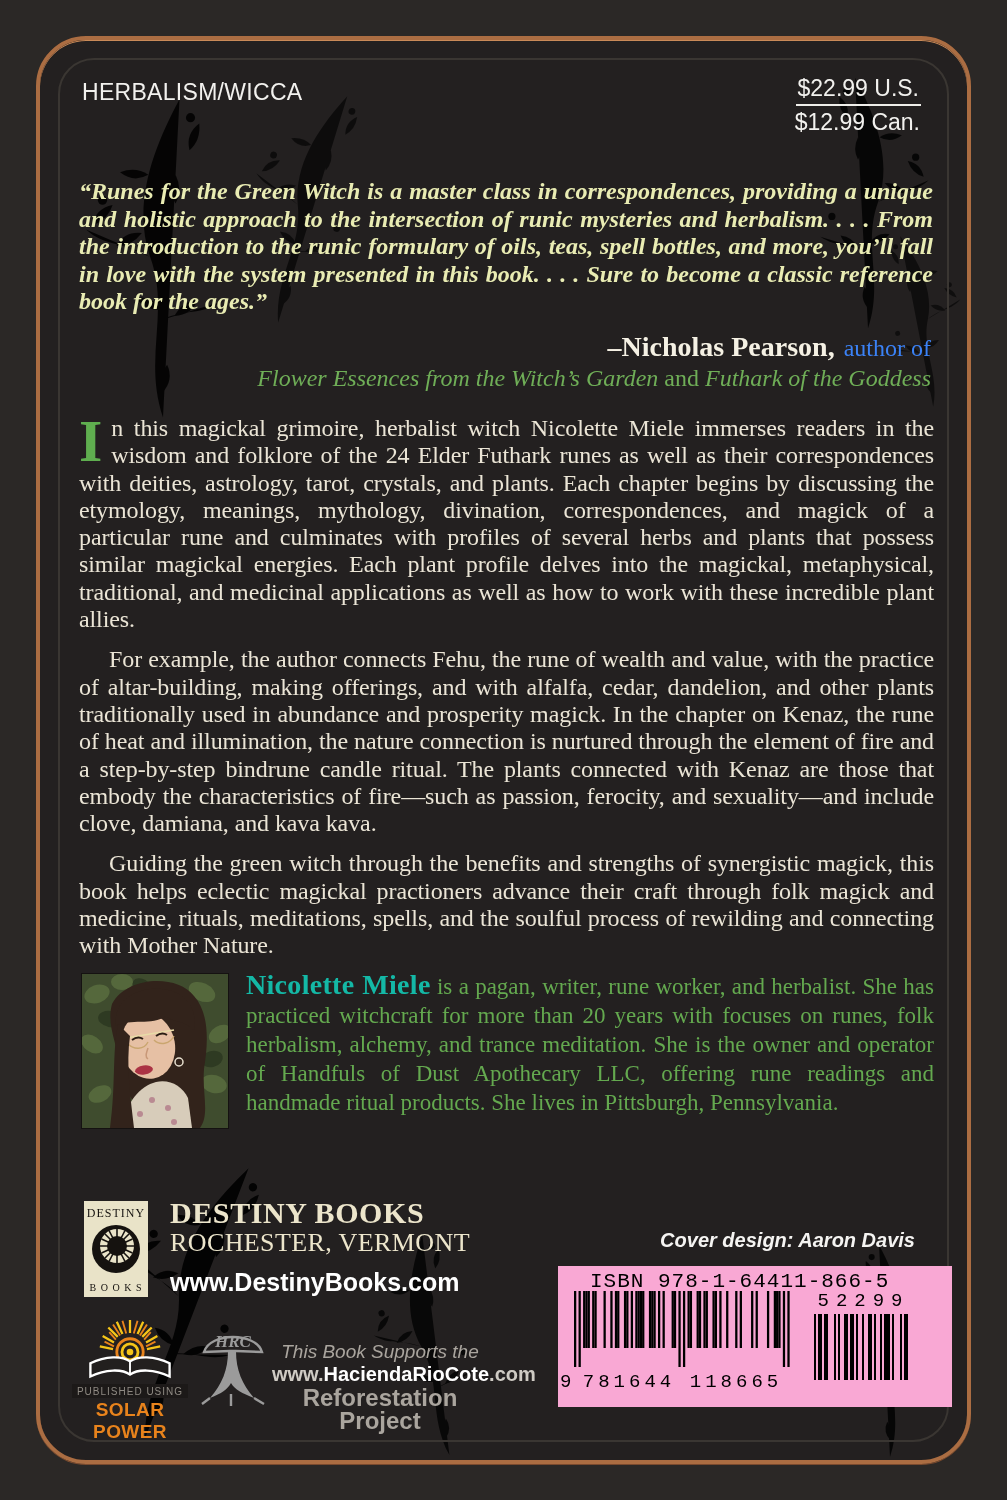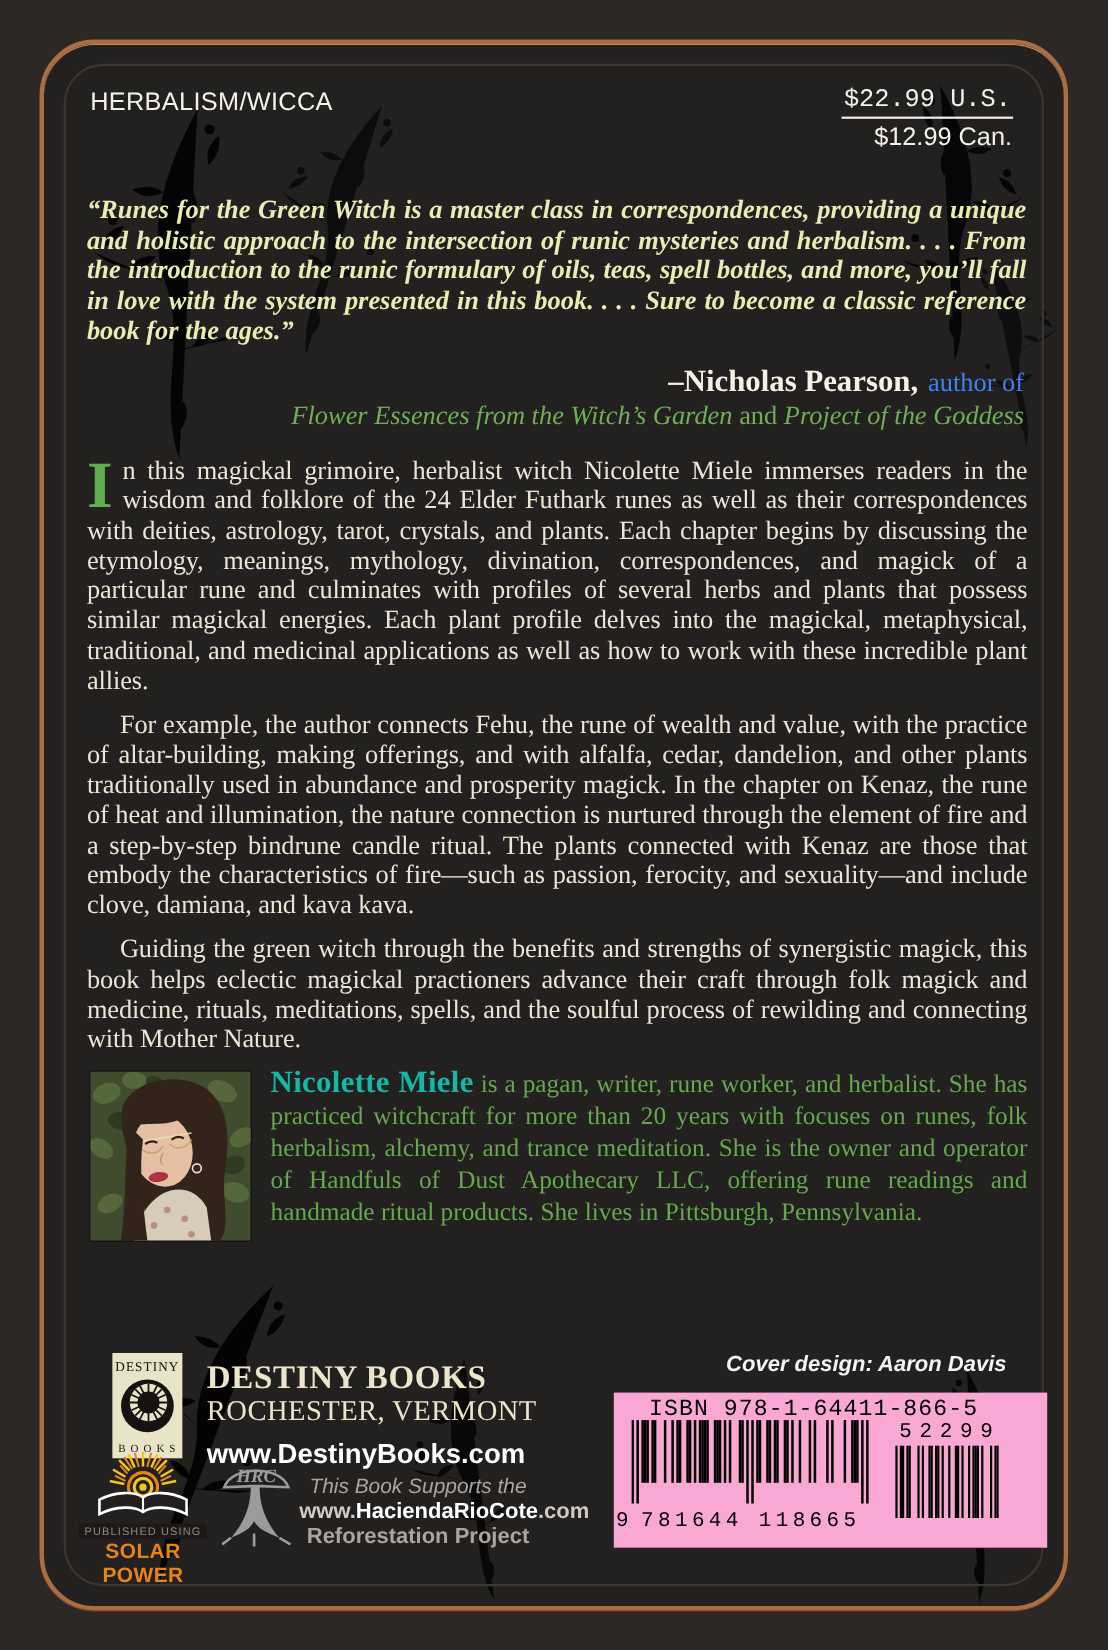--- a/index.html
+++ b/index.html
@@ -12,21 +12,21 @@
     box-shadow:inset 0 1px 0 #c98a58, 0 1px 0 #7a4a2e;pointer-events:none;}
   .inner-panel{position:absolute;inset:58px;border:2px solid #3a3632;border-radius:36px;pointer-events:none;}
   .vine{position:absolute;pointer-events:none;}
   .vine svg{width:100%;height:100%;}
 
   
   .header-row{position:absolute;left:82px;right:86px;top:76px;display:flex;justify-content:space-between;align-items:flex-start;
     font-family:"Liberation Sans",sans-serif;color:#f2f1ee;}
   .category{font-size:23px;letter-spacing:.3px;padding-top:3px;}
   .price-block{text-align:right;font-size:23px;line-height:24px;}
-  .price-us{display:inline-block;border-bottom:2px solid #efeeea;padding:0 2px 4px 2px;font-family:Liberation Mono, monospace;}
+  .price-us{display:inline-block;border-bottom:2px solid #efeeea;padding:0 2px 4px 2px;}
   .price-can{display:block;margin-top:4px;padding-right:1px;}
 
   
   .quote-block{position:absolute;left:79px;width:854px;top:178px;
     font-size:24px;line-height:27.6px;font-weight:bold;font-style:italic;
     color:#e9ecb3;text-align:justify;}
   .attribution{position:absolute;right:76px;top:331px;text-align:right;white-space:nowrap;}
   .attr-name{font-size:28px;font-weight:bold;color:#f5f1e4;}
   .attr-role{font-size:24px;color:#3b82f6;padding-left:9px;}
   .attr-works{position:absolute;right:76px;top:365px;text-align:right;white-space:nowrap;
@@ -42,21 +42,21 @@
   .dropcap{float:left;font-size:60px;line-height:47px;font-weight:bold;color:#5fae4f;
     margin:3px 9px 0 0;}
 
   
   .bio-section{position:absolute;left:82px;width:852px;top:970px;color:#64a94f;
     font-size:23px;line-height:29px;text-align:justify;}
   .bio-photo{float:left;width:146px;height:154px;margin:4px 18px 4px 0;outline:1px solid #151211;}
   .bio-name{font-size:28px;font-weight:bold;color:#14b8a6;letter-spacing:.3px;}
 
   
-  .publisher-block{position:absolute;left:84px;top:1218px;display:flex;gap:22px;align-items:center;margin-left:18px;}
+  .publisher-block{position:absolute;left:84px;top:1178px;display:flex;gap:22px;align-items:flex-end;}
   .pub-text{padding-top:20px;color:#ece5cb;}
   .pub-name{font-size:30px;font-weight:bold;letter-spacing:.6px;line-height:30px;}
   .pub-city{font-size:26px;line-height:30px;letter-spacing:.4px;}
   .pub-site{font-family:"Liberation Sans",sans-serif;font-size:25px;font-weight:bold;color:#ffffff;margin-top:10px;}
 
   .cover-design{position:absolute;right:92px;top:1229px;font-family:"Liberation Sans",sans-serif;
     font-style:italic;font-weight:bold;font-size:20px;color:#f5f4f2;}
 
   
   .barcode-box{position:absolute;left:558px;top:1266px;width:394px;height:141px;background:#f9a8d4;color:#000;}
@@ -74,21 +74,21 @@
   .solar-badge{position:absolute;left:72px;top:1318px;width:116px;text-align:center;}
   .solar-band{background:#1c1918;color:#8f8a83;font-family:"Liberation Sans",sans-serif;
     font-size:10px;letter-spacing:1px;padding:2px 0 1px;margin-top:-4px;}
   .solar-power{font-family:"Liberation Sans",sans-serif;font-weight:bold;font-size:19px;color:#e8831c;letter-spacing:.4px;margin-top:1px;}
   .hrc-badge{position:absolute;left:198px;top:1326px;width:70px;height:82px;}
   .hrc-textblock{position:absolute;left:272px;top:1340px;width:216px;text-align:center;
     font-family:"Liberation Sans",sans-serif;color:#aaa59e;line-height:23px;}
   .hrc-line1{font-style:italic;font-size:19px;}
   .hrc-url{font-size:20px;font-weight:bold;color:#cfcbc4;text-align:center;}
   .hrc-url .url-main{color:#ffffff;}
-  .hrc-line2{font-size:20px;font-weight:bold;}
+  .hrc-line2{font-size:24px;font-weight:bold;}
 </style>
 </head>
 <body>
 
 <svg width="0" height="0" style="position:absolute">
   <defs>
     <symbol id="sprig" viewBox="0 0 220 360">
       <path d="M110,355 C88,290 118,240 96,180 C76,122 100,60 128,8"></path>
       <path d="M96,180 C66,162 48,170 26,150"></path>
       <path d="M104,250 C134,236 152,244 176,228"></path>
@@ -140,21 +140,21 @@
     <span class="price-us">$22.99 U.S.</span>
     <span class="price-can">$12.99 Can.</span>
   </div>
 </div>
 
 <div class="quote-block">“Runes for the Green Witch is a master class in correspondences, providing a unique and holistic approach to the intersection of runic mysteries and herbalism. . . . From the introduction to the runic formulary of oils, teas, spell bottles, and more, you’ll fall in love with the system presented in this book. . . . Sure to become a classic reference book for the ages.”</div>
 <div class="attribution">
   <span class="attr-name">–Nicholas Pearson,</span><span class="attr-role">author of</span>
 </div>
 <div class="attr-works">
-  <span class="work">Flower Essences from the Witch’s Garden</span><span class="sep">and</span><span class="work">Project of the Goddess</span>
+  <span class="work">Flower Essences from the Witch’s Garden</span><span class="sep">and</span><span class="work">Futhark of the Goddess</span>
 </div>
 
 <div class="synopsis">
   <p><span class="dropcap">I</span><span>n this magickal grimoire, herbalist witch Nicolette Miele immerses readers in the wisdom and folklore of the 24 Elder Futhark runes as well as their correspondences with deities, astrology, tarot, crystals, and plants. Each chapter begins by discussing the etymology, meanings, mythology, divination, correspondences, and magick of a particular rune and culminates with profiles of several herbs and plants that possess similar magickal energies. Each plant profile delves into the magickal, metaphysical, traditional, and medicinal applications as well as how to work with these incredible plant allies.</span></p>
   <p>For example, the author connects Fehu, the rune of wealth and value, with the practice of altar-building, making offerings, and with alfalfa, cedar, dandelion, and other plants traditionally used in abundance and prosperity magick. In the chapter on Kenaz, the rune of heat and illumination, the nature connection is nurtured through the element of fire and a step-by-step bindrune candle ritual. The plants connected with Kenaz are those that embody the characteristics of fire—such as passion, ferocity, and sexuality—and include clove, damiana, and kava kava.</p>
   <p>Guiding the green witch through the benefits and strengths of synergistic magick, this book helps eclectic magickal practioners advance their craft through folk magick and medicine, rituals, meditations, spells, and the soulful process of rewilding and connecting with Mother Nature.</p>
 </div>
 
 <div class="bio-section">
   <svg class="bio-photo" viewBox="0 0 146 154">

